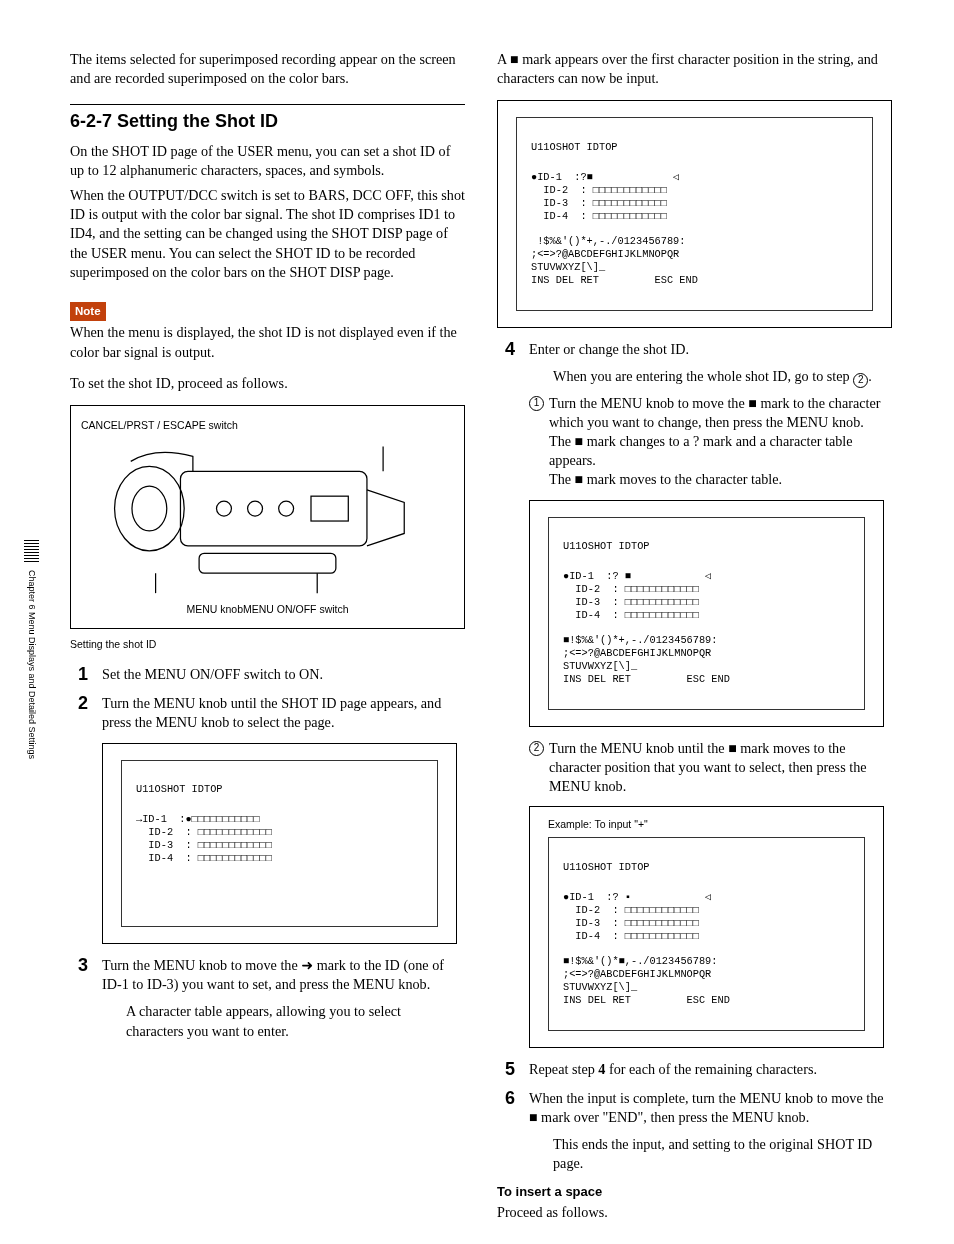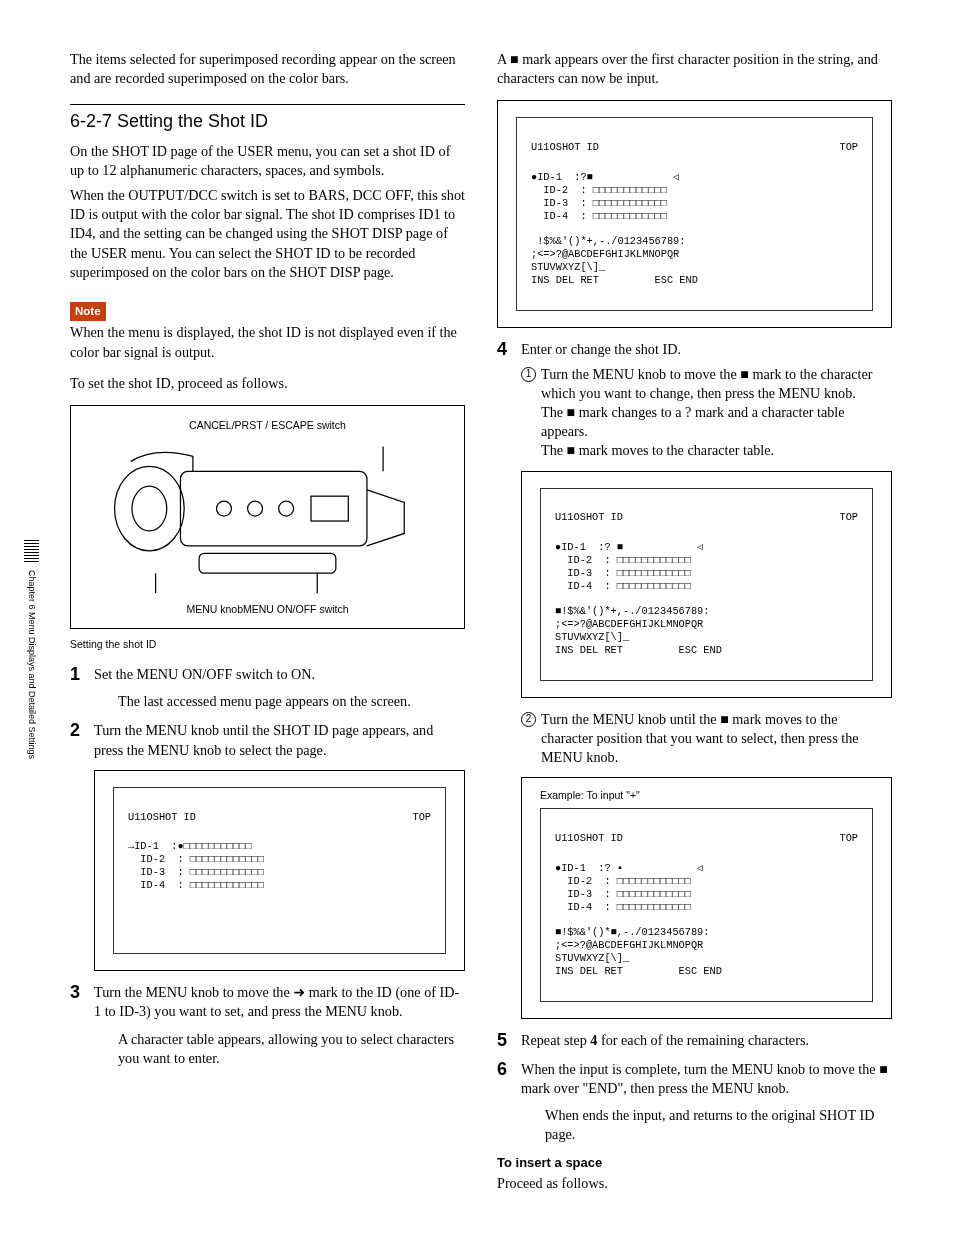--- a/index.html
+++ b/index.html
@@ -1,42 +1,42 @@
 <!DOCTYPE html>
 <html><head>
 <meta charset="utf-8">
 <style>
 body{font-family:"Times New Roman",serif;font-size:14.2px;line-height:1.35;margin:0;padding:50px 60px 20px 70px;color:#000;background:#fff;width:822px}
 .two-col{display:flex;gap:32px}
 .col{flex:1;min-width:0}
-h2{font-family:Helvetica,Arial,sans-serif;font-weight:400;font-size:18px;border-top:1px solid #000;padding-top:4px;margin:16px 0 8px}
+h2{font-family:Helvetica,Arial,sans-serif;font-weight:700;font-size:18px;border-top:1px solid #000;padding-top:4px;margin:16px 0 8px}
 p{margin:0 0 6px}
 .pgap{margin-bottom:12px}
 .note-label{display:inline-block;background:#c2410c;color:#fff;font-family:Helvetica,Arial,sans-serif;font-weight:700;font-size:11.5px;padding:2px 5px;margin:8px 0 2px}
 .figbox{border:1px solid #000;margin:10px 0 8px;padding:12px 10px;font-family:Helvetica,Arial,sans-serif;font-size:10.5px}
 .figbox svg{display:block}
 .caption{font-family:Helvetica,Arial,sans-serif;font-size:10.5px;text-align:left;margin:6px 0 14px}
-ol.steps{list-style:none;padding:0;margin:0;counter-reset:st}
+ol.steps{list-style:none;padding:0;margin:8px;counter-reset:st}
 ol.steps>li{position:relative;padding-left:24px;margin-bottom:10px;counter-increment:st}
 ol.steps>li::before{content:counter(st);position:absolute;left:0;top:-3px;font-family:Helvetica,Arial,sans-serif;font-weight:700;font-size:18px}
 ol.steps ol{list-style:none;padding:0;margin:4px 0 4px 0}
 ol.steps ol>li{position:relative;padding-left:20px;margin-bottom:6px}
 .circnum{display:inline-block;border:1px solid #000;border-radius:50%;width:13px;height:13px;line-height:12px;text-align:center;font-size:10px;font-family:Helvetica,Arial,sans-serif;vertical-align:-2px}
 ol.steps ol>li>.circnum{position:absolute;left:0;top:2px}
 .screen{border:1px solid #000;margin:10px 0 12px;padding:16px 18px}
 .screen-inner{border:1px solid #333;padding:10px 14px;font-family:"Courier New",monospace;font-size:10.3px;line-height:1.25;white-space:pre;letter-spacing:0px}
-.screen-title{display:flex;justify-content:space-between;margin-bottom:4px}
+.screen-title{display:flex;justify-content:flex-start;margin-bottom:4px}
 .indent{margin-left:24px}
 .subhead{font-family:Helvetica,Arial,sans-serif;font-weight:700;font-size:13px;margin:10px 0 2px}
 .sidebar{position:absolute;left:24px;top:540px;font-family:Helvetica,Arial,sans-serif;font-size:9px;writing-mode:vertical-rl;text-orientation:mixed;display:flex;gap:6px;align-items:center}
 .sidebar .stripes{display:inline-block;width:15px;height:24px;background:repeating-linear-gradient(#000,#000 1px,#fff 1px,#fff 3px);writing-mode:horizontal-tb}
 .example-label{font-family:Helvetica,Arial,sans-serif;font-size:10.5px;margin-bottom:6px}
 .screen.has-label{padding-top:10px}
 .labels-row{display:flex;justify-content:center;margin-top:6px;font-size:10.5px}
-.label-top{text-align:center;font-size:10.5px;margin-bottom:2px}
+.label-top{text-align:left;font-size:10.5px;margin-bottom:2px}
 </style>
 </head>
 <body>
 
 <div class="sidebar">
   <span class="stripes"></span>
   <span>Chapter 6  Menu Displays and Detailed Settings</span>
 </div>
 
 <div class="two-col">
@@ -76,21 +76,20 @@
   <div class="labels-row">
     <span>MENU knob</span>
     <span>MENU ON/OFF switch</span>
   </div>
 </div>
 <div class="caption">Setting the shot ID</div>
 
 <ol class="steps" start="1">
 <li>
   <p>Set the MENU ON/OFF switch to ON.</p>
-  <p class="indent" style="margin-top:8px">The last accessed menu page appears on the screen.</p>
 </li>
 <li>
   <p>Turn the MENU knob until the SHOT ID page appears, and press the MENU knob to select the page.</p>
   <div class="screen">
     <div class="screen-inner">
 <div class="screen-title"><span>U11OSHOT ID</span><span>TOP</span></div>
 <span>→ID-1  :●□□□□□□□□□□□</span>
 <span>  ID-2  : □□□□□□□□□□□□</span>
 <span>  ID-3  : □□□□□□□□□□□□</span>
 <span>  ID-4  : □□□□□□□□□□□□</span>
@@ -123,20 +122,21 @@
 <span> !$%&amp;'()*+,-./0123456789:</span>
 <span>;&lt;=&gt;?@ABCDEFGHIJKLMNOPQR</span>
 <span>STUVWXYZ[\]_</span>
 <span>INS DEL RET         ESC END</span>
   </div>
 </div>
 
 <ol class="steps" start="4" style="counter-reset:st 3">
 <li>
   <p>Enter or change the shot ID.</p>
+  <p class="indent" style="margin-top:8px"><span>When you are entering the whole shot ID, go to step </span><span class="circnum">2</span>.</p>
 
   <ol>
     <li><span class="circnum">1</span>
       <span>Turn the MENU knob to move the ■ mark to the character which you want to change, then press the MENU knob.</span><br>
       <span>The ■ mark changes to a ? mark and a character table appears.</span><br>
       <span>The ■ mark moves to the character table.</span>
     </li>
   </ol>
 
   <div class="screen">
@@ -176,21 +176,21 @@
     </div>
   </div>
 </li>
 
 <li>
   <p>Repeat step <b>4</b> for each of the remaining characters.</p>
 </li>
 
 <li>
   <p>When the input is complete, turn the MENU knob to move the ■ mark over "END", then press the MENU knob.</p>
-  <p class="indent" style="margin-top:8px">When ends the input, and returns to the original SHOT ID page.</p>
+  <p class="indent" style="margin-top:8px">This ends the input, and setting to the original SHOT ID page.</p>
 </li>
 </ol>
 
 <div class="subhead">To insert a space</div>
 <p>Proceed as follows.</p>
 
 </div>
 </div>
 
 </body></html>

